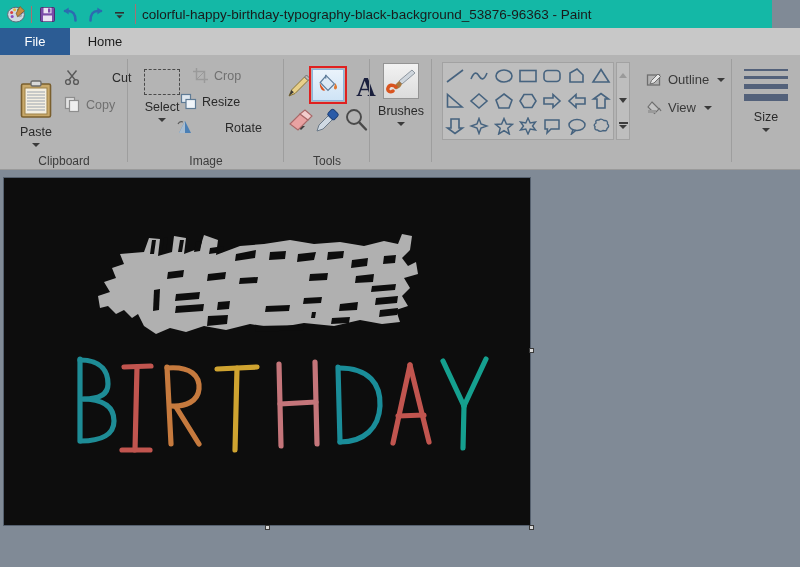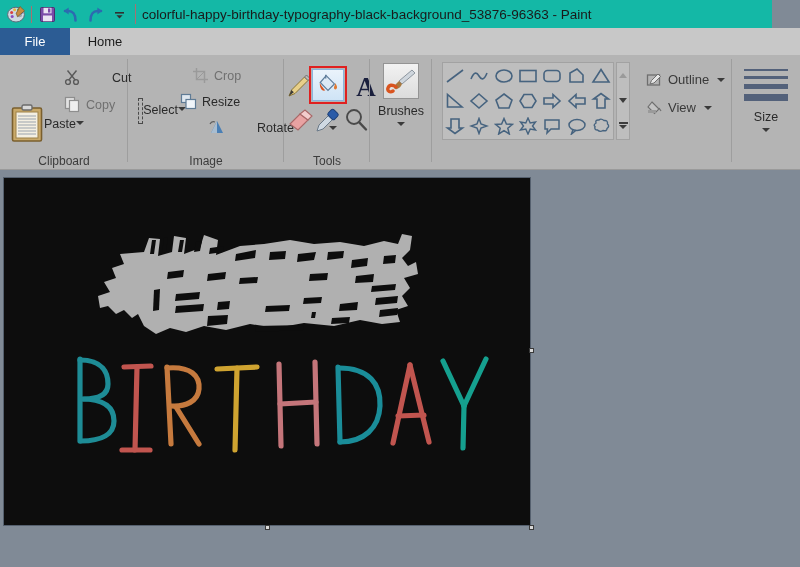--- a/index.html
+++ b/index.html
@@ -58,40 +58,40 @@
     text-align: center; font-size: 12px; color: #3c3c3c;
   }
   .grp-div {
     position: absolute; top: 4px; width: 1px; height: 103px;
     background: #9e9e9e;
   }
 
   
   .paste-btn {
     position: absolute; left: 10px; top: 20px; width: 52px; height: 92px;
-    display: flex; align-items: center;
+    display: flex; flex-direction: column; align-items: center;
   }
   .clipboard-ico { width: 34px; height: 40px; margin-top: 5px; }
   .paste-lbl { font-size: 12.5px; color: #2a2a2a; margin-top: 5px; }
   .arrow-dn {
     width: 0; height: 0; margin-top: 4px;
     border-left: 4px solid transparent; border-right: 4px solid transparent;
     border-top: 4px solid #3a3a3a;
   }
   .mini-item {
     position: absolute; display: flex; align-items: center; gap: 5px;
     font-size: 12.5px; color: #707070;
   }
   .mini-item.enabled { color: #2a2a2a; }
   .mini-ico { width: 17px; height: 17px; display:block; }
 
   
   .select-btn {
     position: absolute; left: 138px; top: 6px; width: 48px; height: 92px;
-    display: flex; flex-direction: row; align-items: center;
+    display: flex; flex-direction: column; align-items: center;
   }
   .sel-rect {
     width: 36px; height: 26px; margin-top: 8px;
     border: 1.3px dashed #4a4a4a; background: transparent;
   }
 
   
   .tool-ico {
     position: absolute; width: 26px; height: 26px;
   }
@@ -305,21 +305,21 @@
     <div class="mini-item enabled" style="left:52px; top:38px;">
       <span class="mini-ico">
         <svg width="17" height="17" viewBox="0 0 17 17">
           <rect x="1.5" y="1.5" width="9" height="8" fill="#dfe7ef" stroke="#5f7b95" stroke-width="1.2"></rect>
           <rect x="6" y="6.5" width="9.5" height="9" fill="#eff4f9" stroke="#5f7b95" stroke-width="1.2"></rect>
         </svg>
       </span>
       <span>Resize</span>
     </div>
 
-    <div class="mini-item enabled" style="left:80px; top:64px;gap:32px;">
+    <div class="mini-item enabled" style="left:48px; top:64px;gap:32px;">
       <span class="mini-ico">
         <svg width="17" height="17" viewBox="0 0 17 17">
           <path d="M9 2 L15 14 L3 14 Z" fill="#4a7fb5"></path>
           <path d="M9 2 L3 14 L9 14 Z" fill="#a9bdd0"></path>
           <path d="M2 5 A4 4 0 0 1 7 3" fill="none" stroke="#5a5a5a" stroke-width="1.2"></path>
         </svg>
       </span>
       <span>Rotate</span>
       <span class="of-arrow"></span>
     </div>

